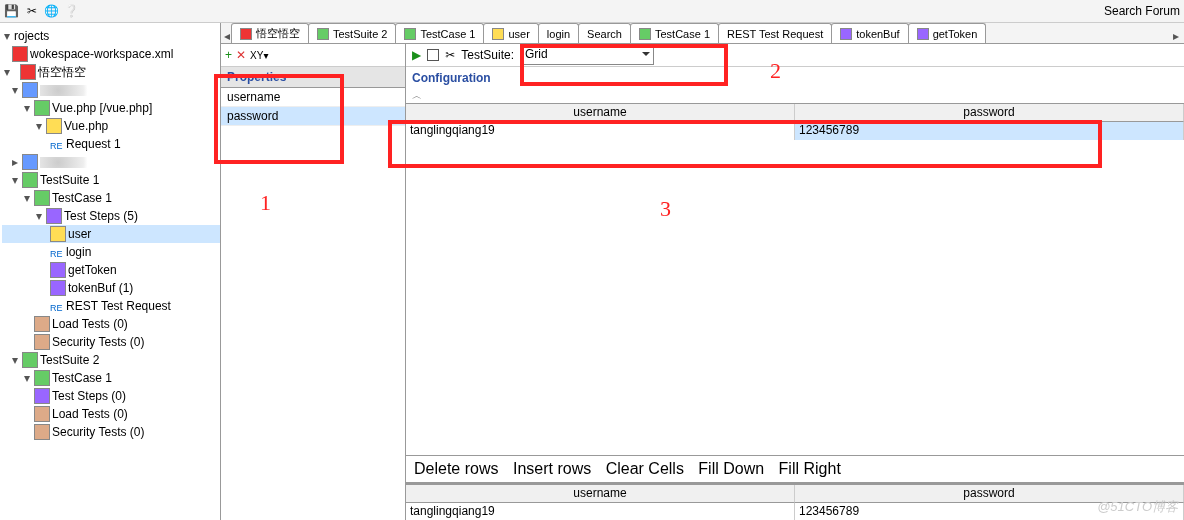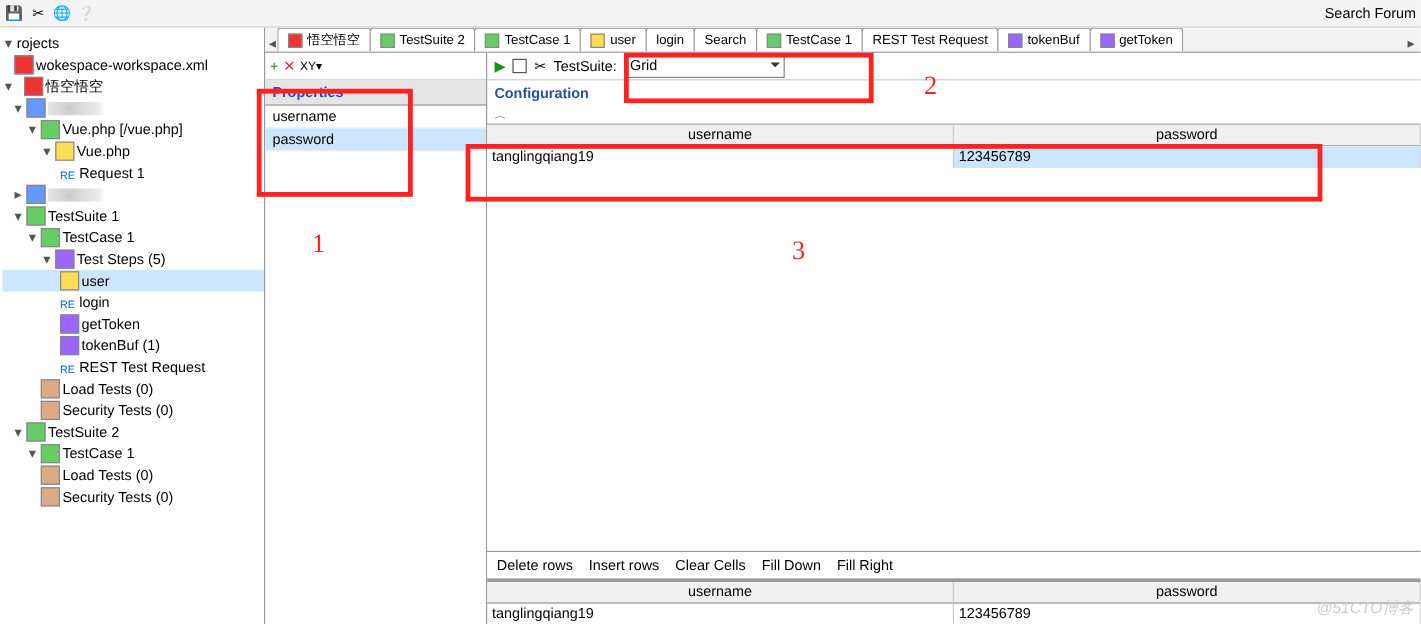--- a/index.html
+++ b/index.html
@@ -34,21 +34,21 @@
   .select{border:1px solid #888;height:17px;padding:0 18px 0 4px;background:#fff;position:relative;min-width:110px}
   .select::after{content:"";position:absolute;right:3px;top:5px;border:4px solid transparent;border-top-color:#333}
   .cfg-head{color:#2a4ea2;font-weight:bold;padding:4px 6px}
   .cfg-toggle{padding:0 6px;color:#555;font-size:10px}
   .grid{border-top:1px solid #999;display:flex;flex-direction:column;flex:1;min-height:0}
   .grid-row{display:flex;height:18px}
   .grid-row.header .cell{background:#f0f0f0;text-align:center;border-bottom:1px solid #999}
   .cell{flex:1;border-right:1px solid #ccc;padding:1px 4px;overflow:hidden;white-space:nowrap}
   .cell.sel{background:#cde6ff}
   .grid-body{flex:1;background:#fff}
-  .row-actions{border-top:1px solid #999;padding:4px 8px;background:#fff;color:#000;font-size:12px}
+  .row-actions{border-top:1px solid #999;padding:4px 8px;background:#fff;color:#000;font-size:16px}
   .row-actions span{margin-right:10px;cursor:pointer}
   .lower{border-top:3px solid #999}
   .lower .grid-row.header .cell{text-align:center}
   .watermark{position:absolute;right:6px;bottom:4px;color:#ccc;font-style:italic;font-size:13px}
   .redbox{position:absolute;border:4px solid #f22;pointer-events:none}
   .redlabel{position:absolute;color:#f22;font-size:22px;font-family:serif}
   .tb-ic{display:inline-flex;width:16px;height:16px;align-items:center;justify-content:center}
   .smudge{display:inline-block;width:60px;height:11px;background:radial-gradient(circle at 30% 50%,#ccc 0%,#eee 60%,transparent 70%)}
   
   .sw{width:12px;height:12px;display:inline-block;border:1px solid #888}
@@ -180,20 +180,25 @@
             <span>TestSuite 2</span>
           </div>
         <div class="row">
             <span class="indent" style="width:18px"></span>
             <span class="toggle">▾</span>
             <span class="sw grn ic"></span>
             <span>TestCase 1</span>
           </div>
         <div class="row">
             <span class="indent" style="width:30px"></span>
+            <span class="sw pur ic"></span>
+            <span>Test Steps (0)</span>
+          </div>
+        <div class="row">
+            <span class="indent" style="width:30px"></span>
             <span class="sw tan ic"></span>
             <span>Load Tests (0)</span>
           </div>
         <div class="row">
             <span class="indent" style="width:30px"></span>
             <span class="sw tan ic"></span>
             <span>Security Tests (0)</span>
           </div>
       </div>
     </div>

